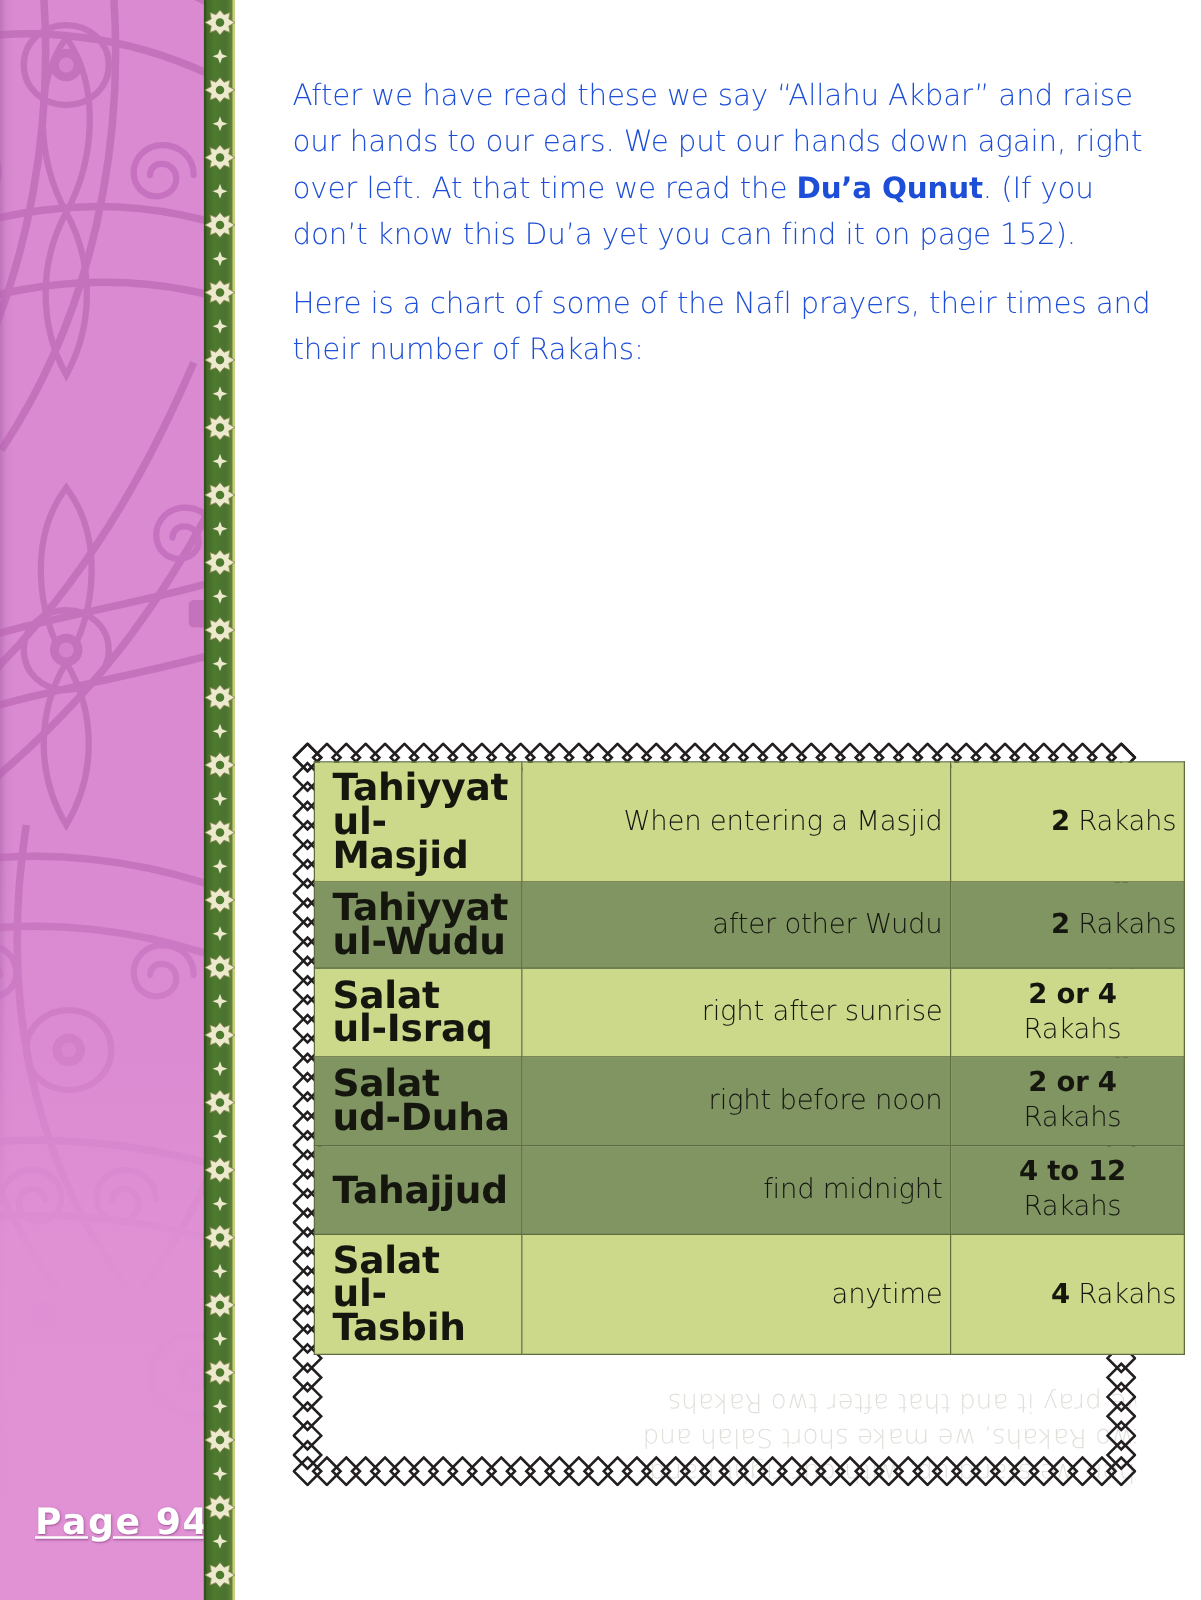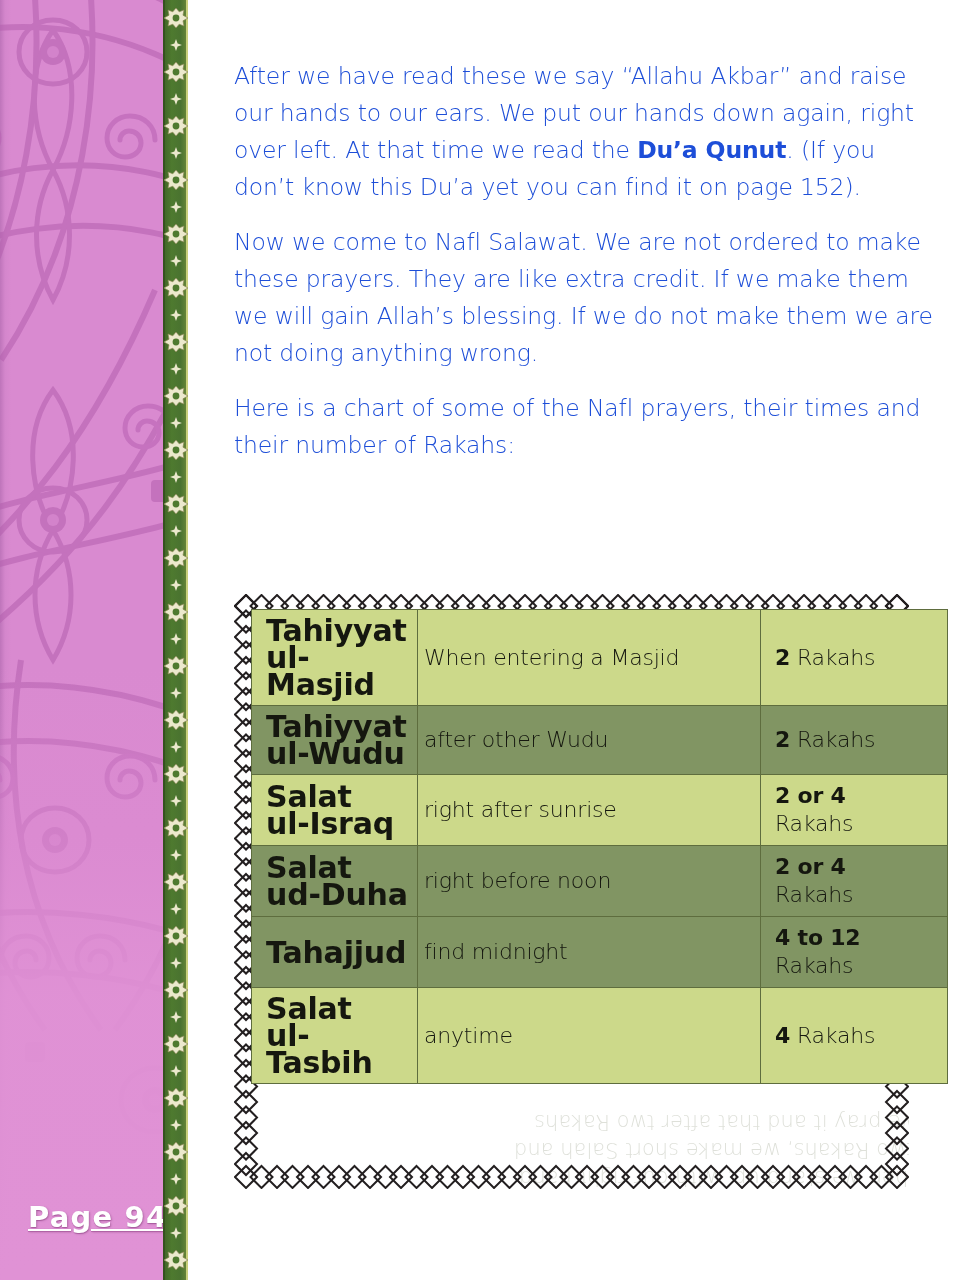--- a/index.html
+++ b/index.html
@@ -135,33 +135,33 @@
     line-height: 27px;
     padding-left: 14px !important;
     text-align: left;
     letter-spacing: -0.2px;
   }
   .c-time {
     width: 330px;
     font-size: 22px;
     font-weight: 350;
     line-height: 28px;
-    text-align: left;
+    text-align: right;
     letter-spacing: -0.2px;
   }
   .c-rakah {
     width: 166px;
     font-size: 22px;
     font-weight: 350;
     line-height: 28px;
-    text-align: left;
+    text-align: center;
     padding-left: 14px !important;
     letter-spacing: -0.2px;
   }
-  .c-rakah.left-al { text-align: left; }
+  .c-rakah.left-al { text-align: right; }
   .c-rakah b, .c-name b { font-weight: 700; }
 
   
   .ghost {
     position: absolute;
     color: rgba(60,70,30,0.17);
     font-family: "DejaVu Sans", sans-serif;
     font-size: 21px;
     line-height: 31px;
     transform: scaleX(-1) scaleY(-1);
@@ -307,21 +307,20 @@
         <use href="#quad" x="12.5" y="1179"></use>
         <use href="#star8" x="12.5" y="1206"></use>
         <use href="#quad" x="12.5" y="1233"></use>
         <use href="#star8" x="12.5" y="1260"></use>
       </g>
   </svg>
 </div>
 
 <div id="content">
   <p class="para"><span>After we have read these we say “Allahu Akbar” and raise our hands to our ears. We put our hands down again, right over left. At that time we read the </span><b>Du’a Qunut</b><span>. (If you don’t know this Du’a yet you can find it on page 152).</span></p>
-  <p class="para"><span>Now we come to Nafl Salawat. We are not ordered to make these prayers. They are like extra credit. If we make them we will gain Allah’s blessing. If we do not make them we are not doing anything wrong.</span></p>
   <p class="para"><span>Here is a chart of some of the Nafl prayers, their times and their number of Rakahs:</span></p>
 </div>
 
 <div id="chart-wrap">
   <div id="ghost-layer">
       <div class="ghost" style="left: 300px; top: 186px;">the middle of the night after falling asleep</div>
       <div class="ghost" style="left: 295px; top: 348px;">to pray it in the middle of the night after Allah</div>
       <div class="ghost" style="left: 330px; top: 380px;">you must be in the middle of the night.</div>
       <div class="ghost" style="left: 300px; top: 512px;">After we pray it and that after two Rakahs</div>
       <div class="ghost" style="left: 280px; top: 540px;">of the two Rakahs, we make short Salah and</div>

